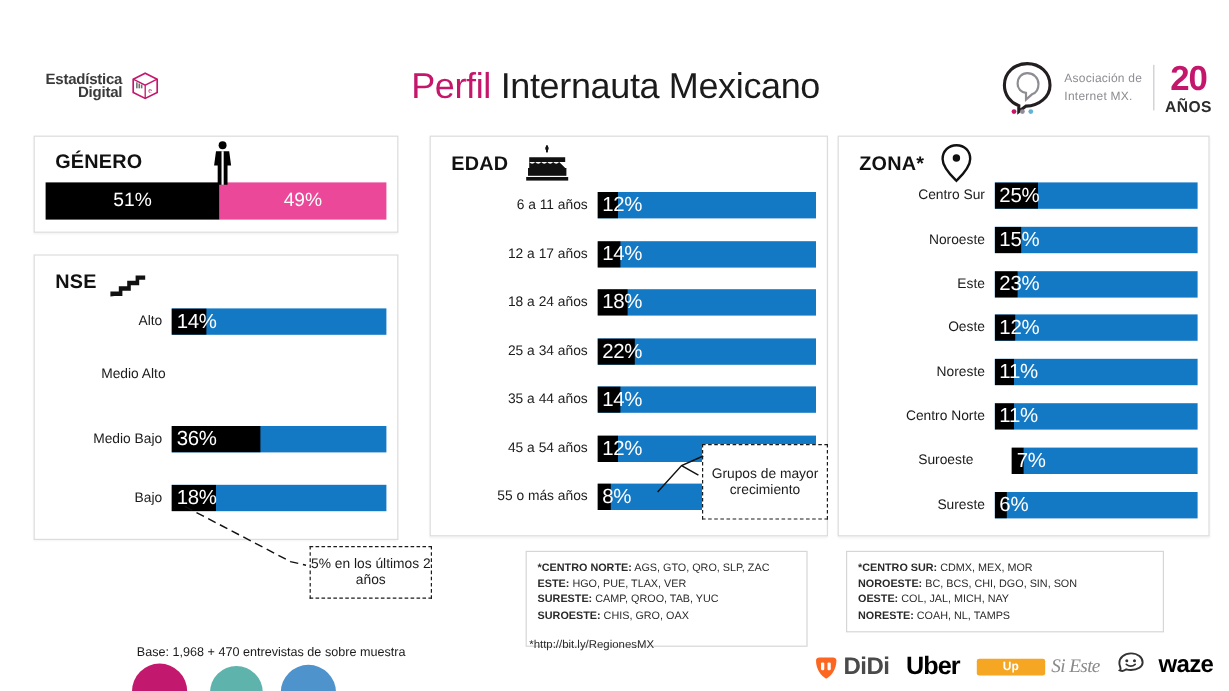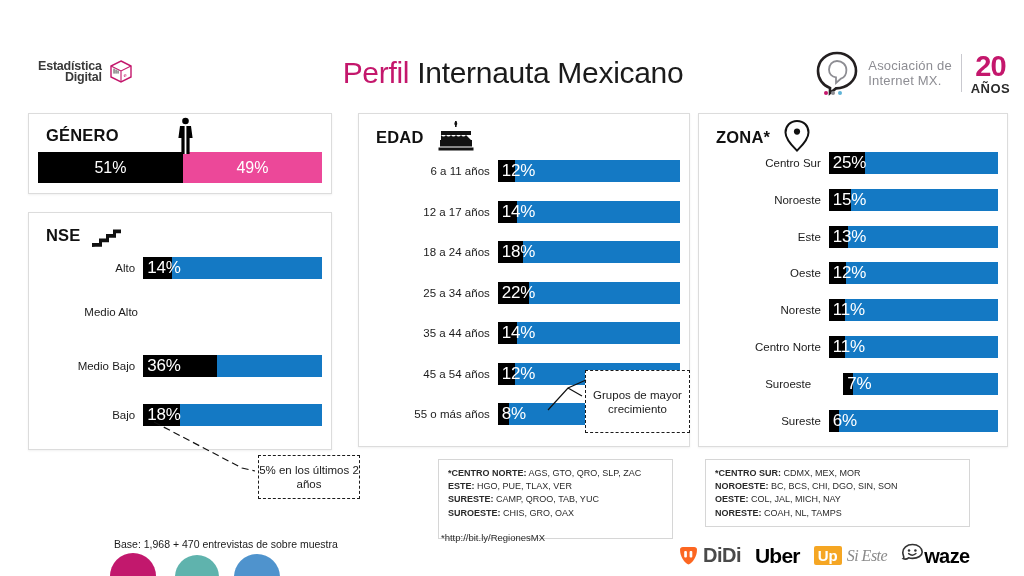--- a/index.html
+++ b/index.html
@@ -24,21 +24,21 @@
     position:absolute;left:2px;right:0;top:56px;text-align:center;
     font-size:30px;letter-spacing:-.3px;white-space:nowrap;
   }
   .title .pink{color:#c4176c;}
   .title .blk{color:#1b1b1b;}
 
   .brand-right{position:absolute;right:14px;top:50px;display:flex;align-items:center;gap:9px;}
   .aimx-mark{width:44px;height:46px;position:relative;}
   .aimx-dots{position:absolute;left:9px;bottom:1px;display:flex;gap:3px;}
   .aimx-dots i{width:4px;height:4px;border-radius:50%;display:block;}
-  .aimx-words{font-size:13px;line-height:15px;color:#8d8d93;letter-spacing:.2px;}
+  .aimx-words{font-size:10px;line-height:15px;color:#8d8d93;letter-spacing:.2px;}
   .aimx-words b{font-weight:normal;}
   .aimx-sep{width:1px;height:38px;background:#c9c9cf;}
   .aimx-20{text-align:center;line-height:1;}
   .aimx-20 .n{font-size:29px;font-weight:bold;color:#c4176c;letter-spacing:-1px;display:block;}
   .aimx-20 .a{font-size:13px;font-weight:bold;color:#2b2b2b;letter-spacing:.4px;display:block;margin-top:1px;}
 
   
   .panel{
     position:absolute;background:#fff;border:1px solid #dcdcdc;
     box-shadow:0 1px 2px rgba(0,0,0,.06);
@@ -92,23 +92,23 @@
   
   .base-text{position:absolute;font-size:10.5px;color:#1b1b1b;white-space:nowrap;}
   .circ{position:absolute;border-radius:50%;}
 
   .sponsors{position:absolute;display:flex;align-items:center;gap:14px;}
   .sp-didi{display:flex;align-items:center;gap:4px;}
   .sp-didi .mark{width:21px;height:21px;}
   .sp-didi .w{font-size:20px;font-weight:bold;color:#4a4a4a;letter-spacing:-.5px;}
   .sp-uber{font-size:21px;font-weight:bold;color:#000;letter-spacing:-.8px;}
   .sp-up{display:flex;align-items:center;gap:5px;}
-  .sp-up .badge{background:#f5a623;color:#fff;font-size:15px;font-weight:bold;padding:2px 4px;border-radius:2px;line-height:1;}
+  .sp-up .badge{background:#f5a623;color:#fff;font-size:10px;font-weight:bold;padding:2px 22px;border-radius:2px;line-height:1;}
   .sp-up .sv{font-size:16px;font-style:italic;color:#8a8a8a;font-family:"Liberation Serif",serif;letter-spacing:-.5px;}
-  .sp-waze{display:flex;align-items:flex-end;gap:0;}
+  .sp-waze{display:flex;align-items:flex-start;gap:12px;}
   .sp-waze .w{font-size:20px;font-weight:bold;color:#000;letter-spacing:-.6px;}
 </style>
 </head>
 <body>
 
 <div id="stage">
 
   <div class="brand-left">
     <div class="txt">
       <span>Estadística</span>
@@ -306,21 +306,21 @@
           <div class="row-label" style="width: 116px;">Noroeste</div>
           <div class="bar" style="width: 174px;">
             <div class="blk" style="width: 21.75px;"></div>
             <span class="val">15%</span>
           </div>
         </div>
         <div class="row" style="left: 9px; top: 111.6px; width: 290px;">
           <div class="row-label" style="width: 116px;">Este</div>
           <div class="bar" style="width: 174px;">
             <div class="blk" style="width: 18.85px;"></div>
-            <span class="val">13%</span>
+            <span class="val">23%</span>
           </div>
         </div>
         <div class="row" style="left: 9px; top: 148.4px; width: 290px;">
           <div class="row-label" style="width: 116px;">Oeste</div>
           <div class="bar" style="width: 174px;">
             <div class="blk" style="width: 17.4px;"></div>
             <span class="val">12%</span>
           </div>
         </div>
         <div class="row" style="left: 9px; top: 185.2px; width: 290px;">

